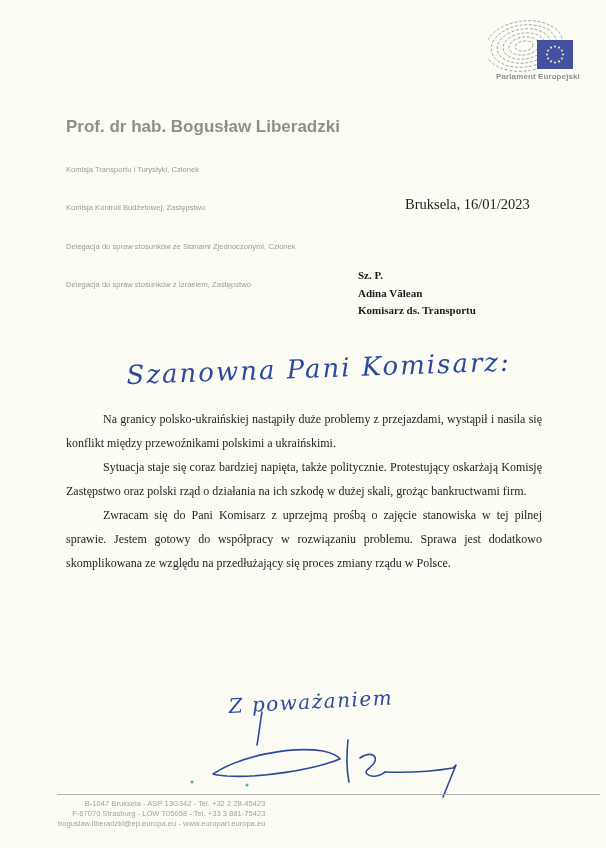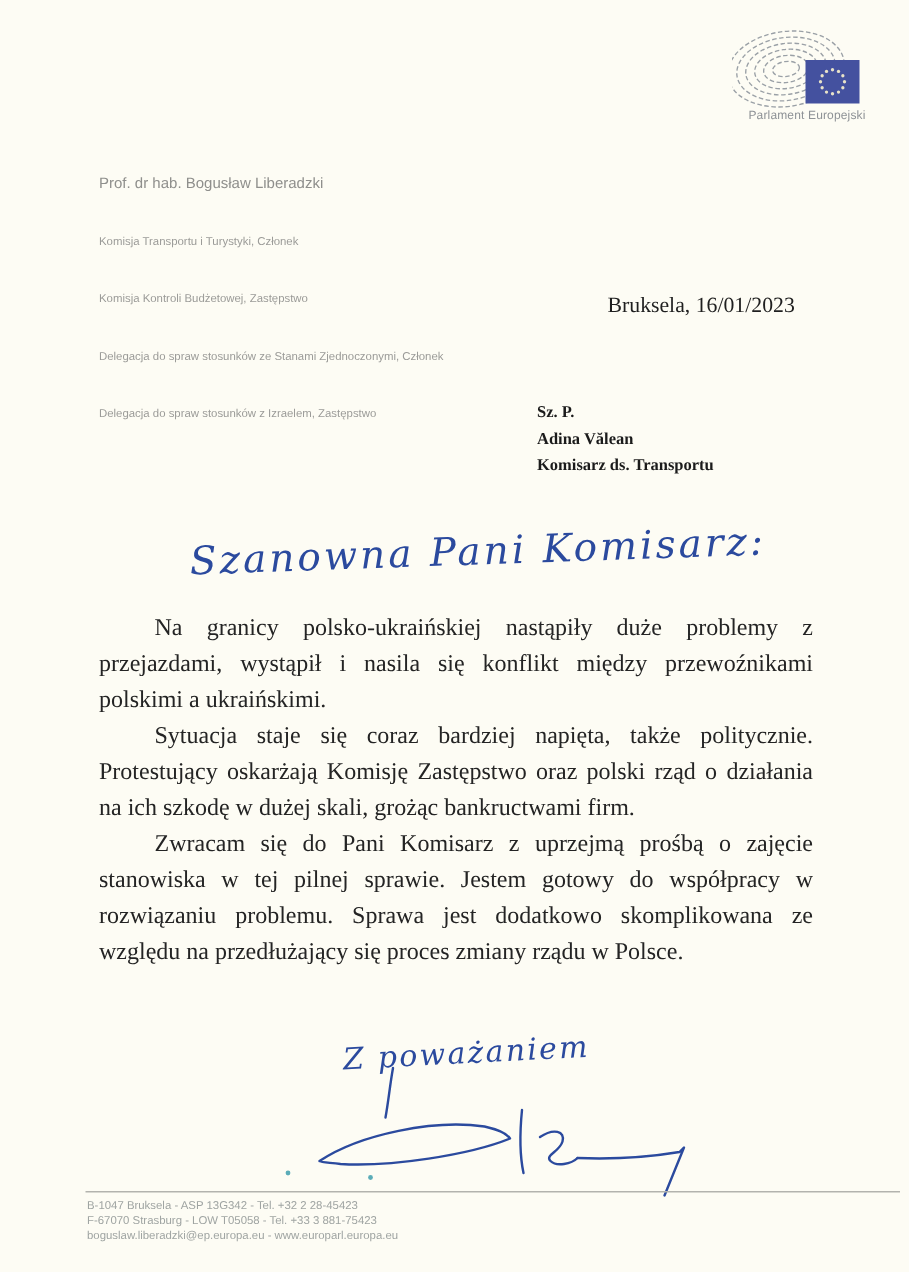--- a/index.html
+++ b/index.html
@@ -6,26 +6,26 @@
   .page{
     position:relative;width:606px;height:848px;margin:0 auto;
     background:#fdfcf4;overflow:hidden;
     font-family:"Liberation Serif", serif;color:#262626;
   }
   
   .logo{position:absolute;left:488px;top:18px;width:100px;height:68px;}
   .logo svg{display:block;}
   .logo-label{
     position:absolute;left:0;top:54px;width:100px;text-align:center;
-    font-family:"Liberation Sans", sans-serif;font-size:8px;font-weight:normal;
+    font-family:"Liberation Sans", sans-serif;font-size:8px;font-weight:bold;
     color:#8e9296;letter-spacing:.1px;white-space:nowrap;
   }
   
   .sender{position:absolute;left:66px;top:117px;font-family:"Liberation Sans", sans-serif;}
-  .sender-name{font-size:10px;font-weight:normal;color:#8f8f8c;margin-bottom:9px;white-space:nowrap;}
+  .sender-name{font-size:17px;font-weight:bold;color:#8f8f8c;margin-bottom:9px;white-space:nowrap;}
   .sender-roles div{font-size:7.6px;color:#9b9b98;line-height:10.4px;white-space:nowrap;margin-top:28px;}
   
   .dateline{position:absolute;left:405px;top:196px;font-size:14.5px;color:#1f1f1f;white-space:nowrap;}
   
   .recipient{position:absolute;left:358px;top:267px;font-size:11px;font-weight:bold;color:#1b1b1b;line-height:17.5px;}
   .recipient div{white-space:nowrap;}
   
   .hand{
     font-family:"DejaVu Serif", serif;font-style:italic;color:#2b4a9e;
     white-space:nowrap;
@@ -36,27 +36,27 @@
   }
   .closing-word{
     position:absolute;left:228px;top:694px;font-size:20px;letter-spacing:1.5px;
     transform:rotate(-3deg);transform-origin:left top;
   }
   .signature-svg{position:absolute;left:185px;top:688px;}
   
   .body-text{position:absolute;left:66px;top:407px;width:476px;}
   .body-text p{
     margin:0;text-indent:37px;text-align:justify;
-    font-size:16px;line-height:24px;color:#242424;
+    font-size:12px;line-height:24px;color:#242424;
   }
   
   .footer-divider{position:absolute;left:57px;top:794px;width:543px;height:1px;background:#b3b3ae;}
   .footer{
     position:absolute;left:58px;top:799px;
-    font-family:"Liberation Sans", sans-serif;font-size:7.6px;color:#9fa4a2;line-height:10px;
+    font-family:"Liberation Sans", sans-serif;font-size:7.6px;color:#9fa4a2;line-height:10px;text-align:right;
   }
   .footer div{white-space:nowrap;}
 </style>
 </head>
 <body>
 
 <div class="page">
 
   <div class="logo">
     <svg width="100" height="54" viewBox="0 0 100 54">

